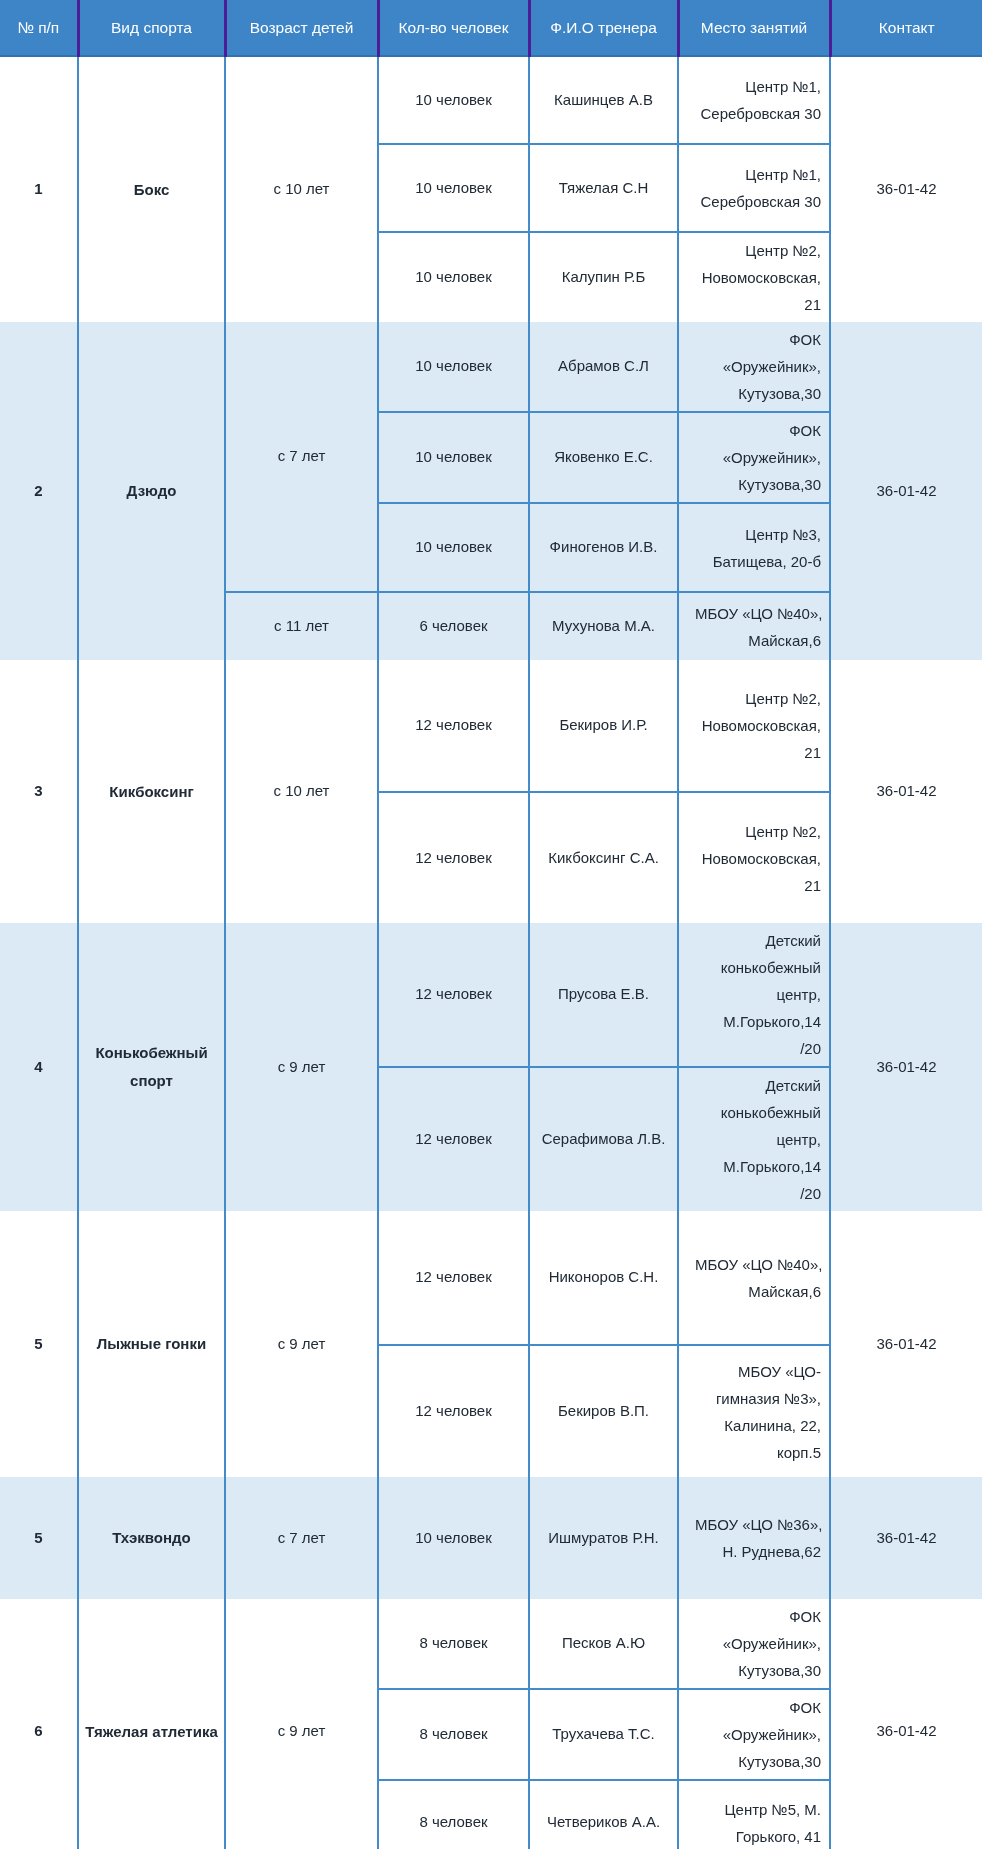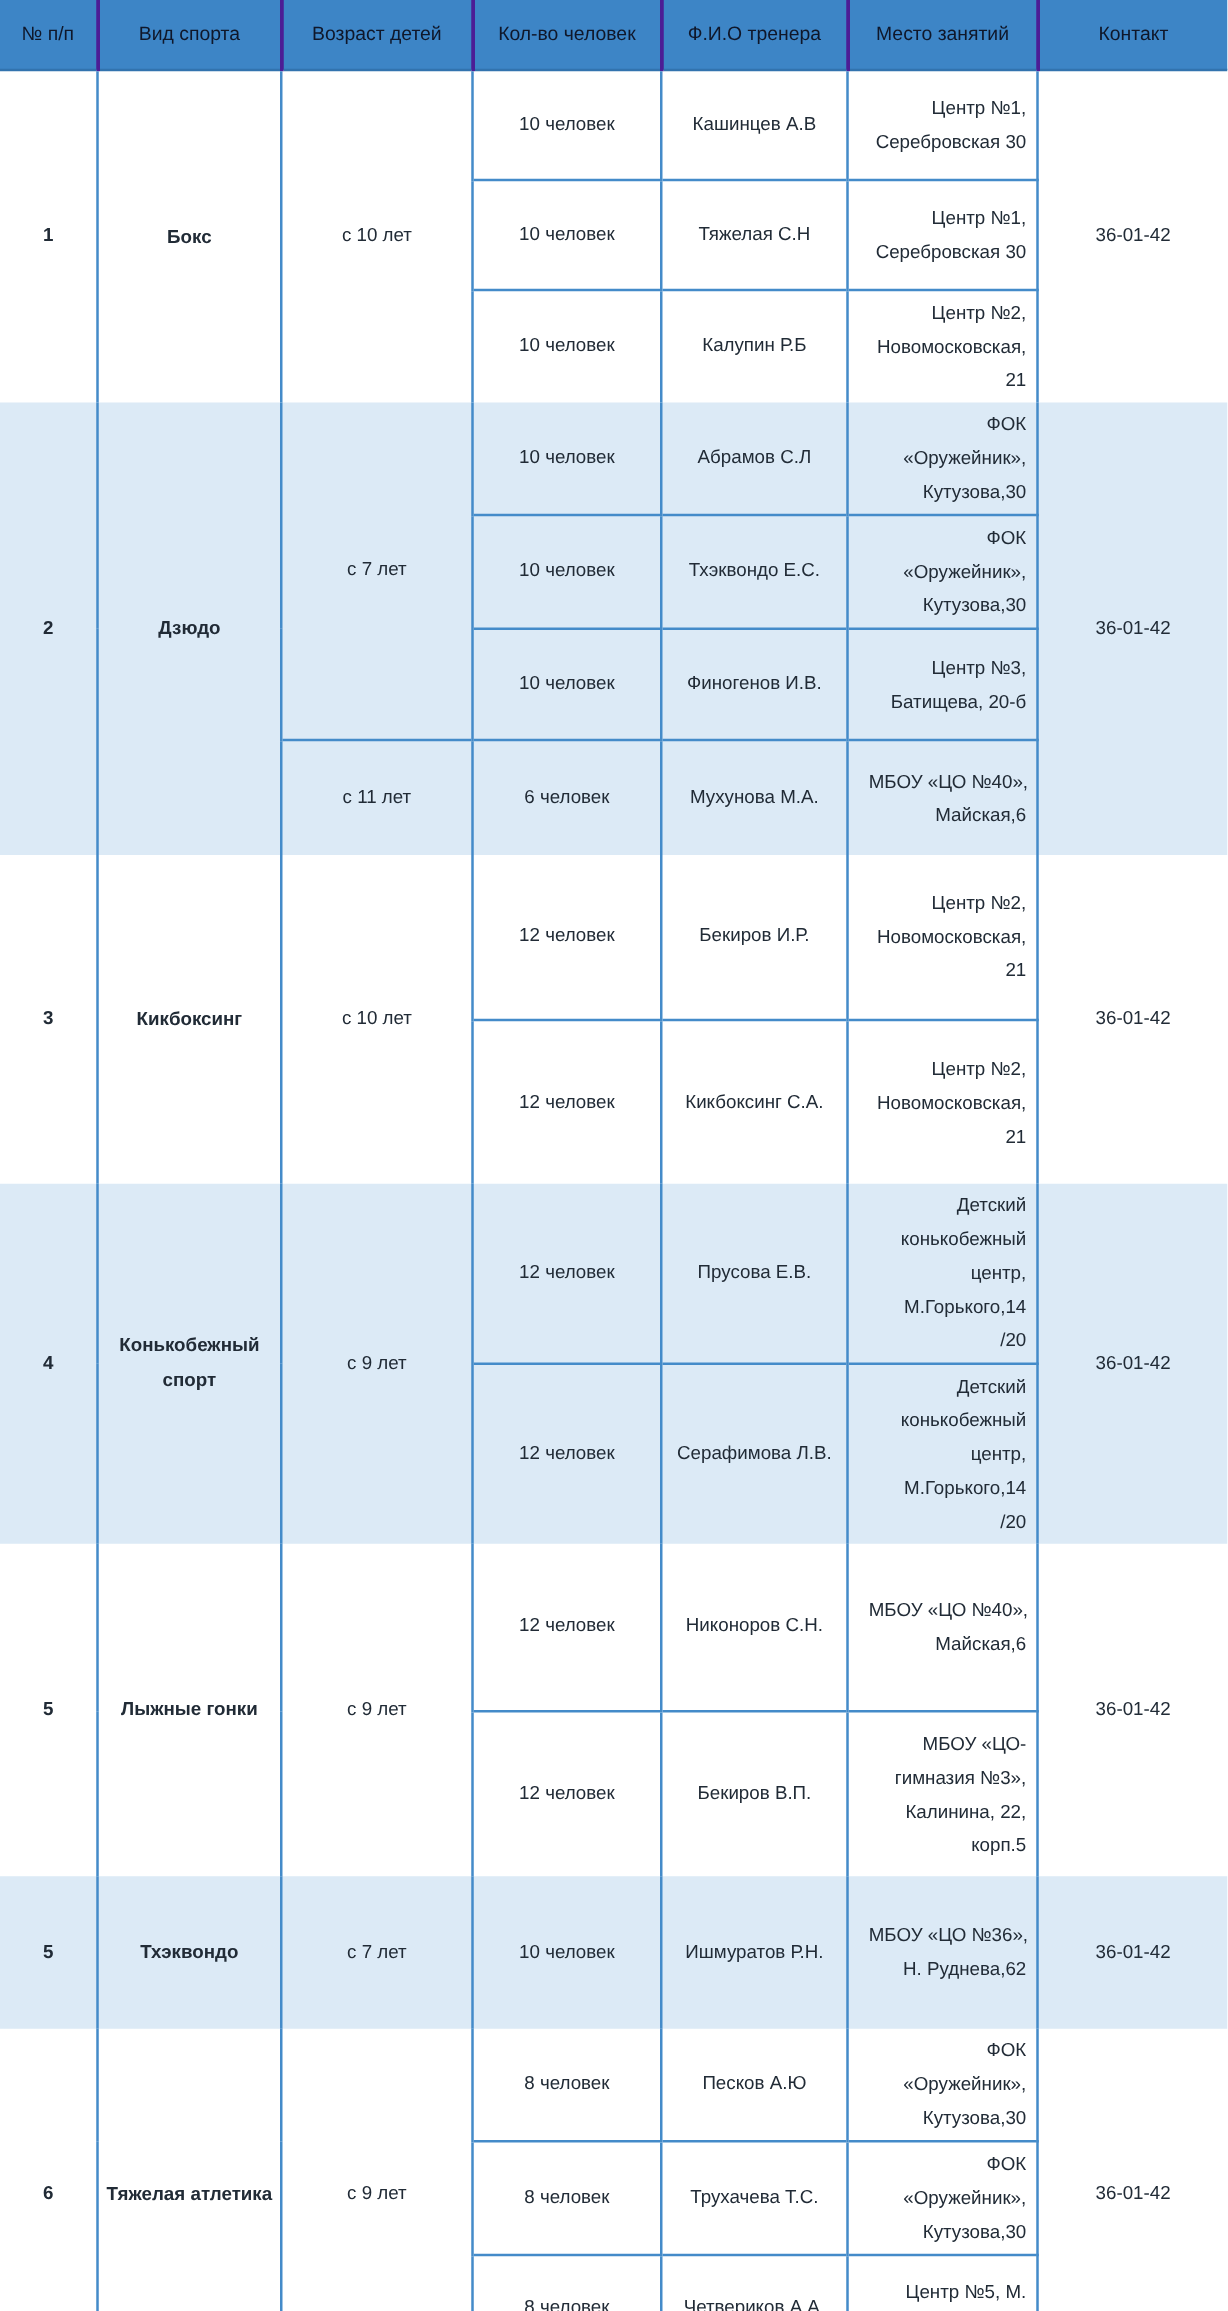--- a/index.html
+++ b/index.html
@@ -10,21 +10,21 @@
     color: #212b36;
   }
   table {
     width: 982px;
     border-collapse: collapse;
     table-layout: fixed;
     border-bottom: 4px solid #3e7fbd;
   }
   thead th {
     background: #3d85c6;
-    color: #0f172a;
+    color: #ffffff;
     font-weight: 400;
     font-size: 15.5px;
     height: 55px;
     text-align: center;
     vertical-align: middle;
     border-bottom: 2px solid #3273ae;
     padding: 0 4px;
   }
   thead th + th { border-left: 3px solid #4c1d95; }
   td {
@@ -109,32 +109,32 @@
         <td class="age bl alt" rowspan="3">с 7 лет</td>
         <td class="count bl alt">10 человек</td>
         <td class="trainer bl alt">Абрамов С.Л</td>
         <td class="place bl alt">ФОК
 «Оружейник»,
 Кутузова,30</td>
         <td class="contact bl alt" rowspan="4">36-01-42</td>
       </tr>
       <tr style="height: 88px;">
         <td class="count bl ct alt">10 человек</td>
-        <td class="trainer bl ct alt">Тхэквондо Е.С.</td>
+        <td class="trainer bl ct alt">Яковенко Е.С.</td>
         <td class="place bl ct alt">ФОК
 «Оружейник»,
 Кутузова,30</td>
       </tr>
       <tr style="height: 89px;">
         <td class="count bl ct alt">10 человек</td>
         <td class="trainer bl ct alt">Финогенов И.В.</td>
         <td class="place bl ct alt">Центр №3,
 Батищева, 20-б</td>
       </tr>
-      <tr style="height: 92px; margin-left: 20px;">
+      <tr style="height: 68px; margin-left: 20px;">
         <td class="age bl ct alt">с 11 лет</td>
         <td class="count bl ct alt">6 человек</td>
         <td class="trainer bl ct alt">Мухунова М.А.</td>
         <td class="place bl ct alt">МБОУ «ЦО №40»,
 Майская,6</td>
       </tr>
       <tr style="height: 132px;">
         <td class="num" rowspan="2">3</td>
         <td class="sport bl" rowspan="2"><span class="sport-inner">Кикбоксинг</span></td>
         <td class="age bl" rowspan="2">с 10 лет</td>

